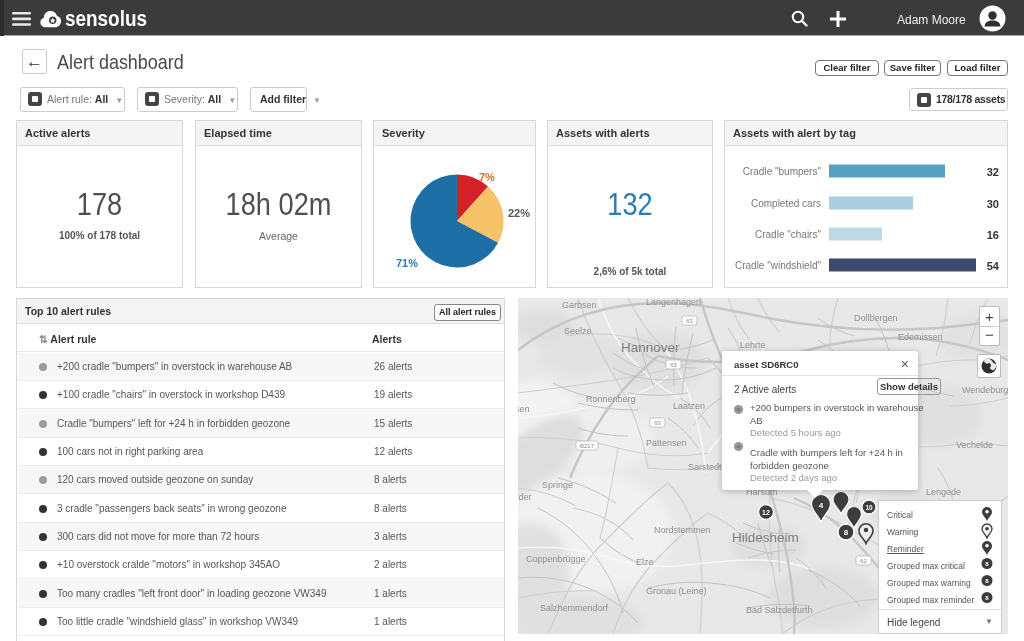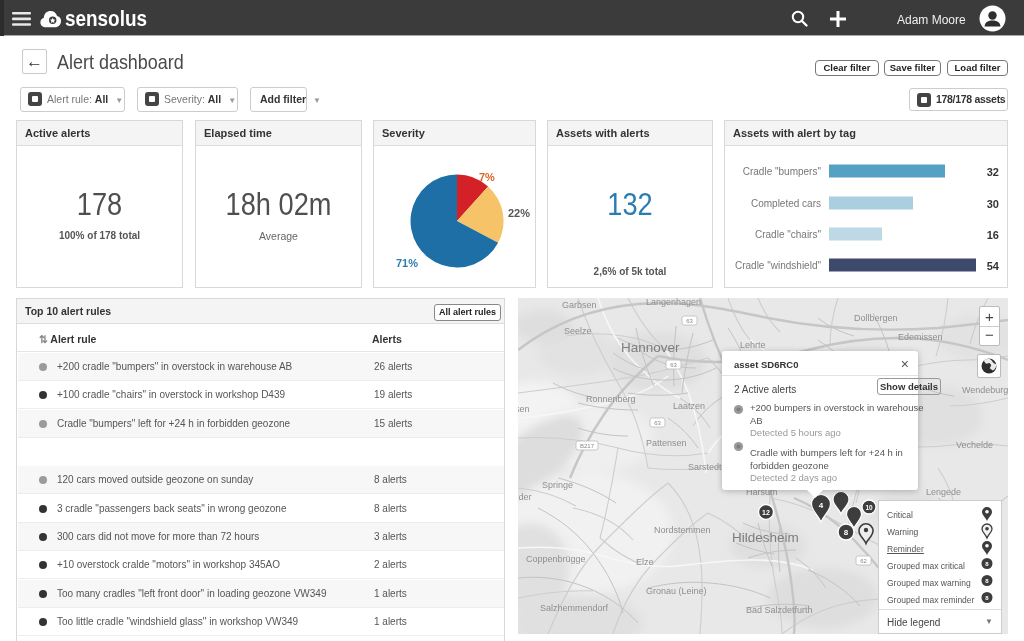--- a/index.html
+++ b/index.html
@@ -143,20 +143,25 @@
       </div>
   <div class="trow" style="top:82px;">
         <span class="dot" style="background:#333;"></span>
         <span class="rt">+100 cradle "chairs" in overstock in workshop D439</span>
         <span class="ra">19 alerts</span>
       </div>
   <div class="trow" style="top:111px;background:#f7f7f7;">
         <span class="dot" style="background:#9b9b9b;"></span>
         <span class="rt">Cradle "bumpers" left for +24 h in forbidden geozone</span>
         <span class="ra">15 alerts</span>
+      </div>
+  <div class="trow" style="top:139px;">
+        <span class="dot" style="background:#333;"></span>
+        <span class="rt">100 cars not in right parking area</span>
+        <span class="ra">12 alerts</span>
       </div>
   <div class="trow" style="top:167px;background:#f7f7f7;">
         <span class="dot" style="background:#9b9b9b;"></span>
         <span class="rt">120 cars moved outside geozone on sunday</span>
         <span class="ra">8 alerts</span>
       </div>
   <div class="trow" style="top:196px;">
         <span class="dot" style="background:#333;"></span>
         <span class="rt">3 cradle "passengers back seats" in wrong geozone</span>
         <span class="ra">8 alerts</span>

